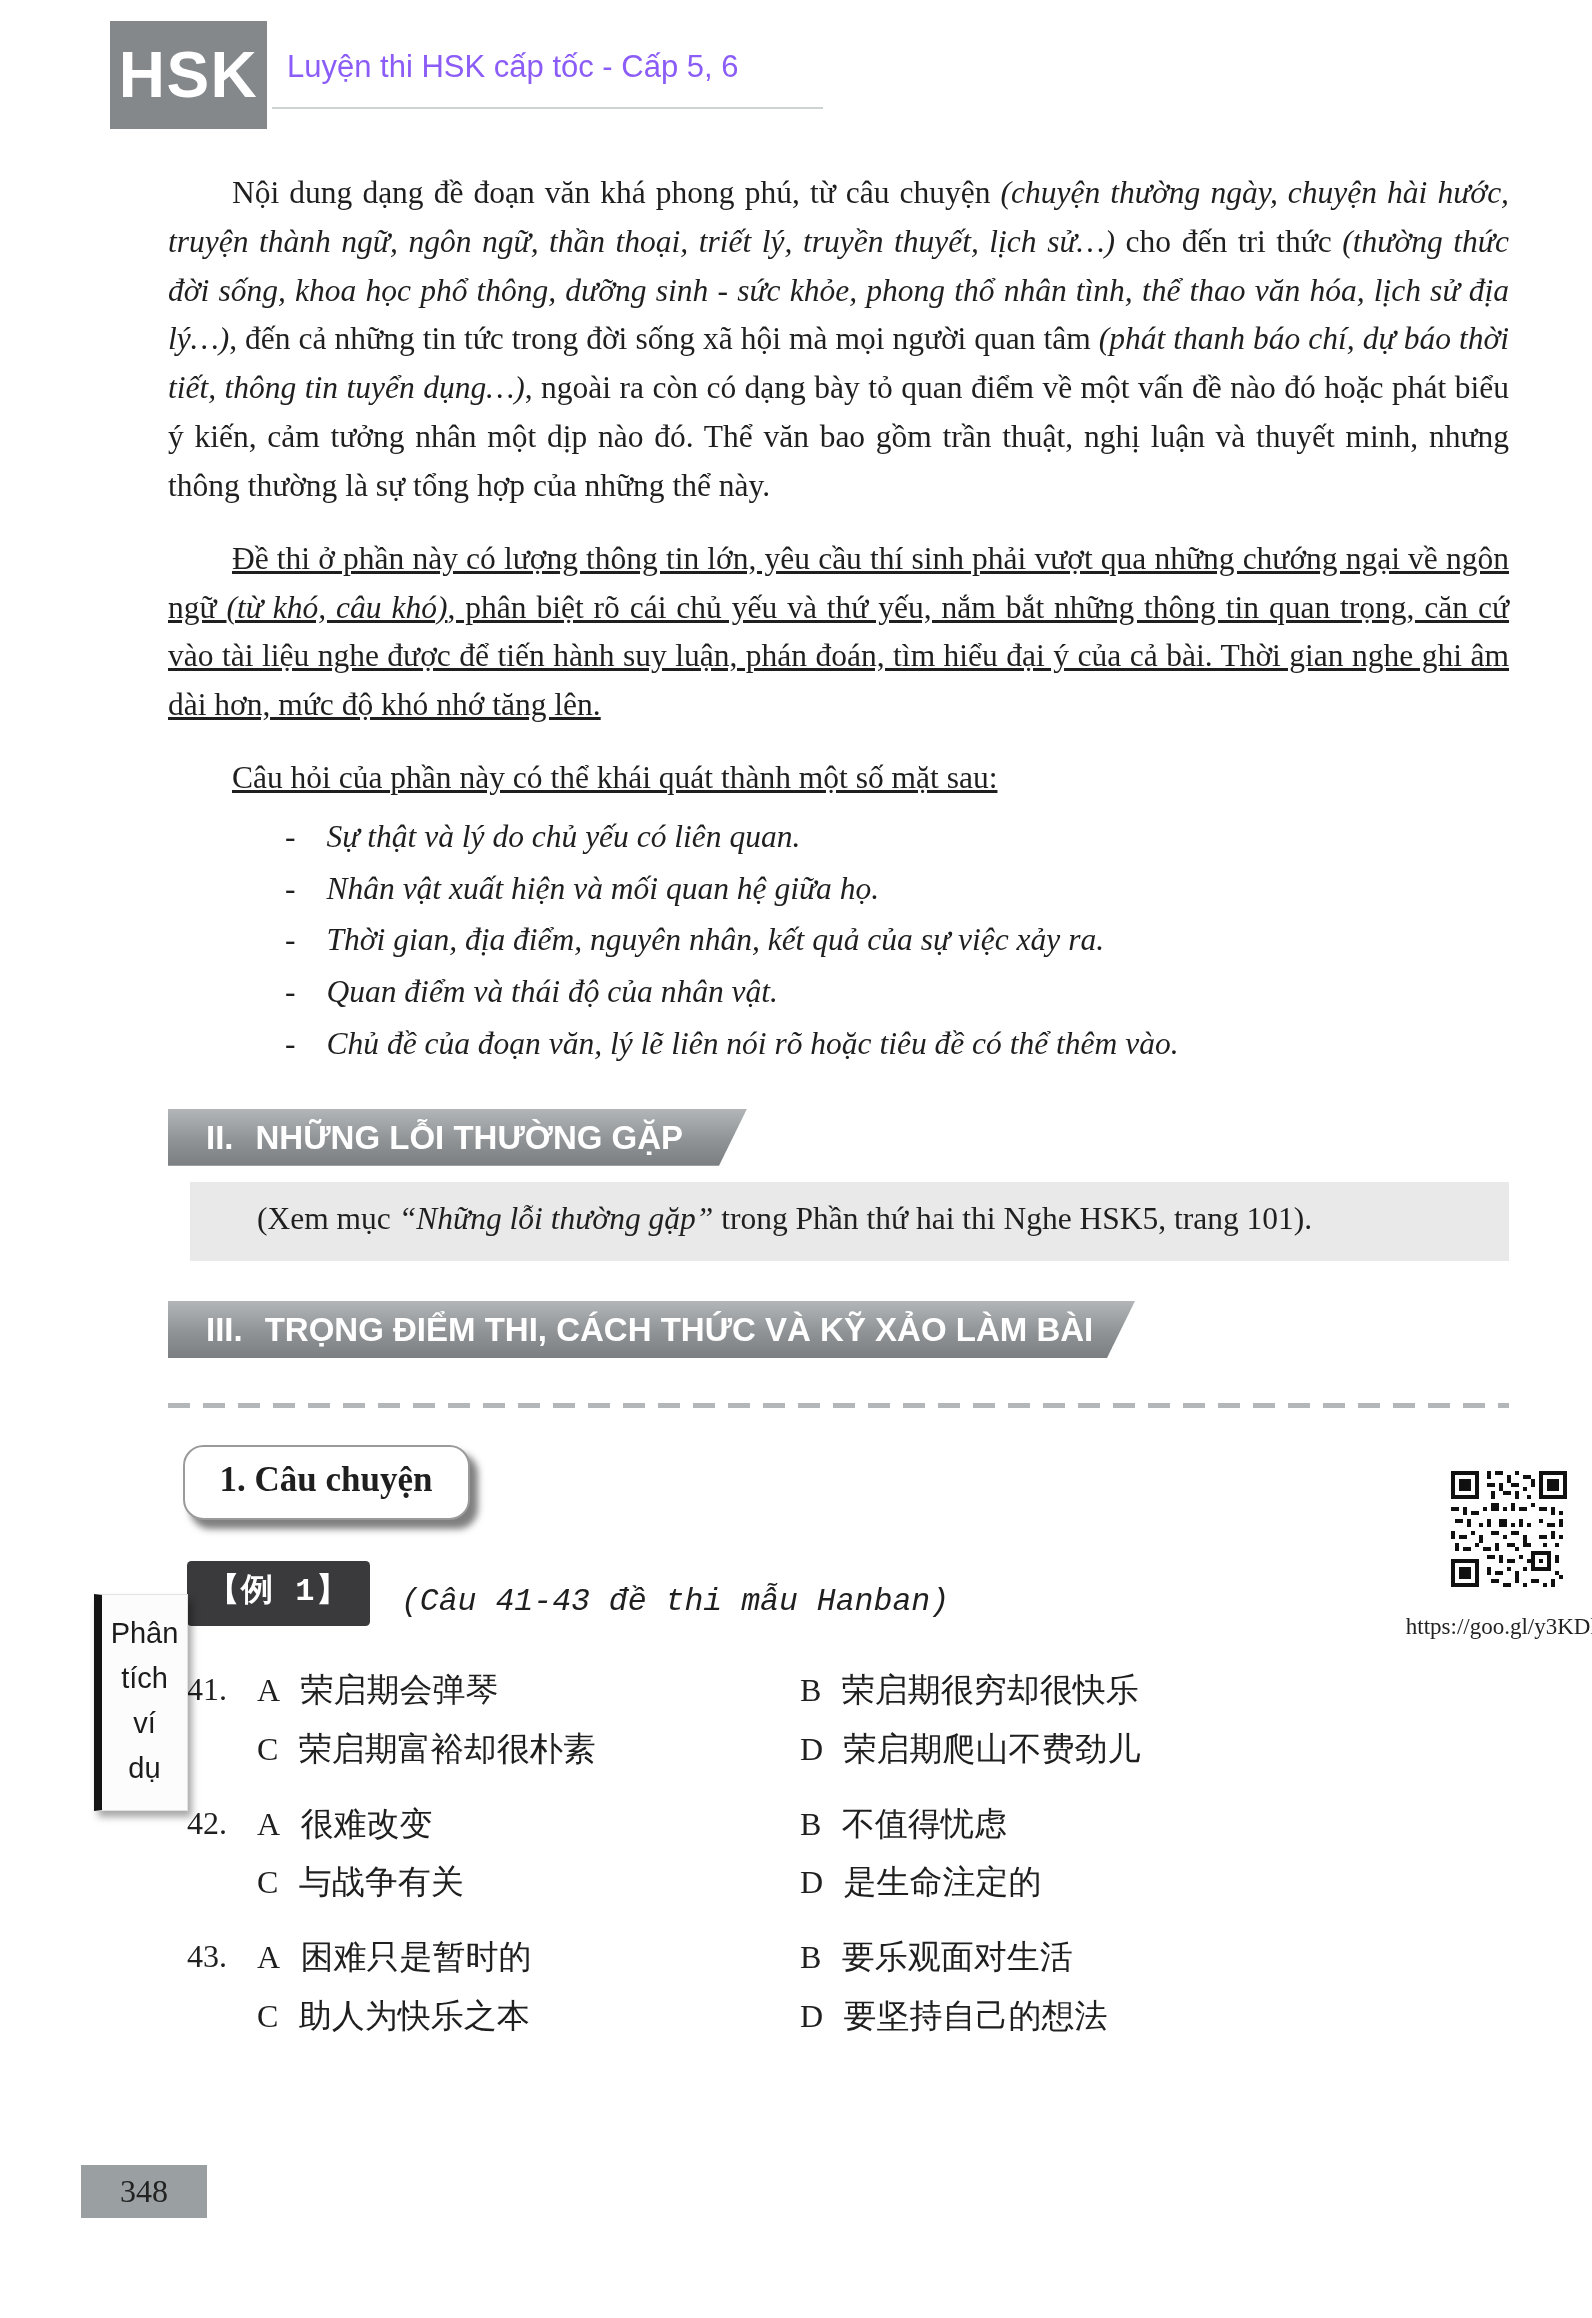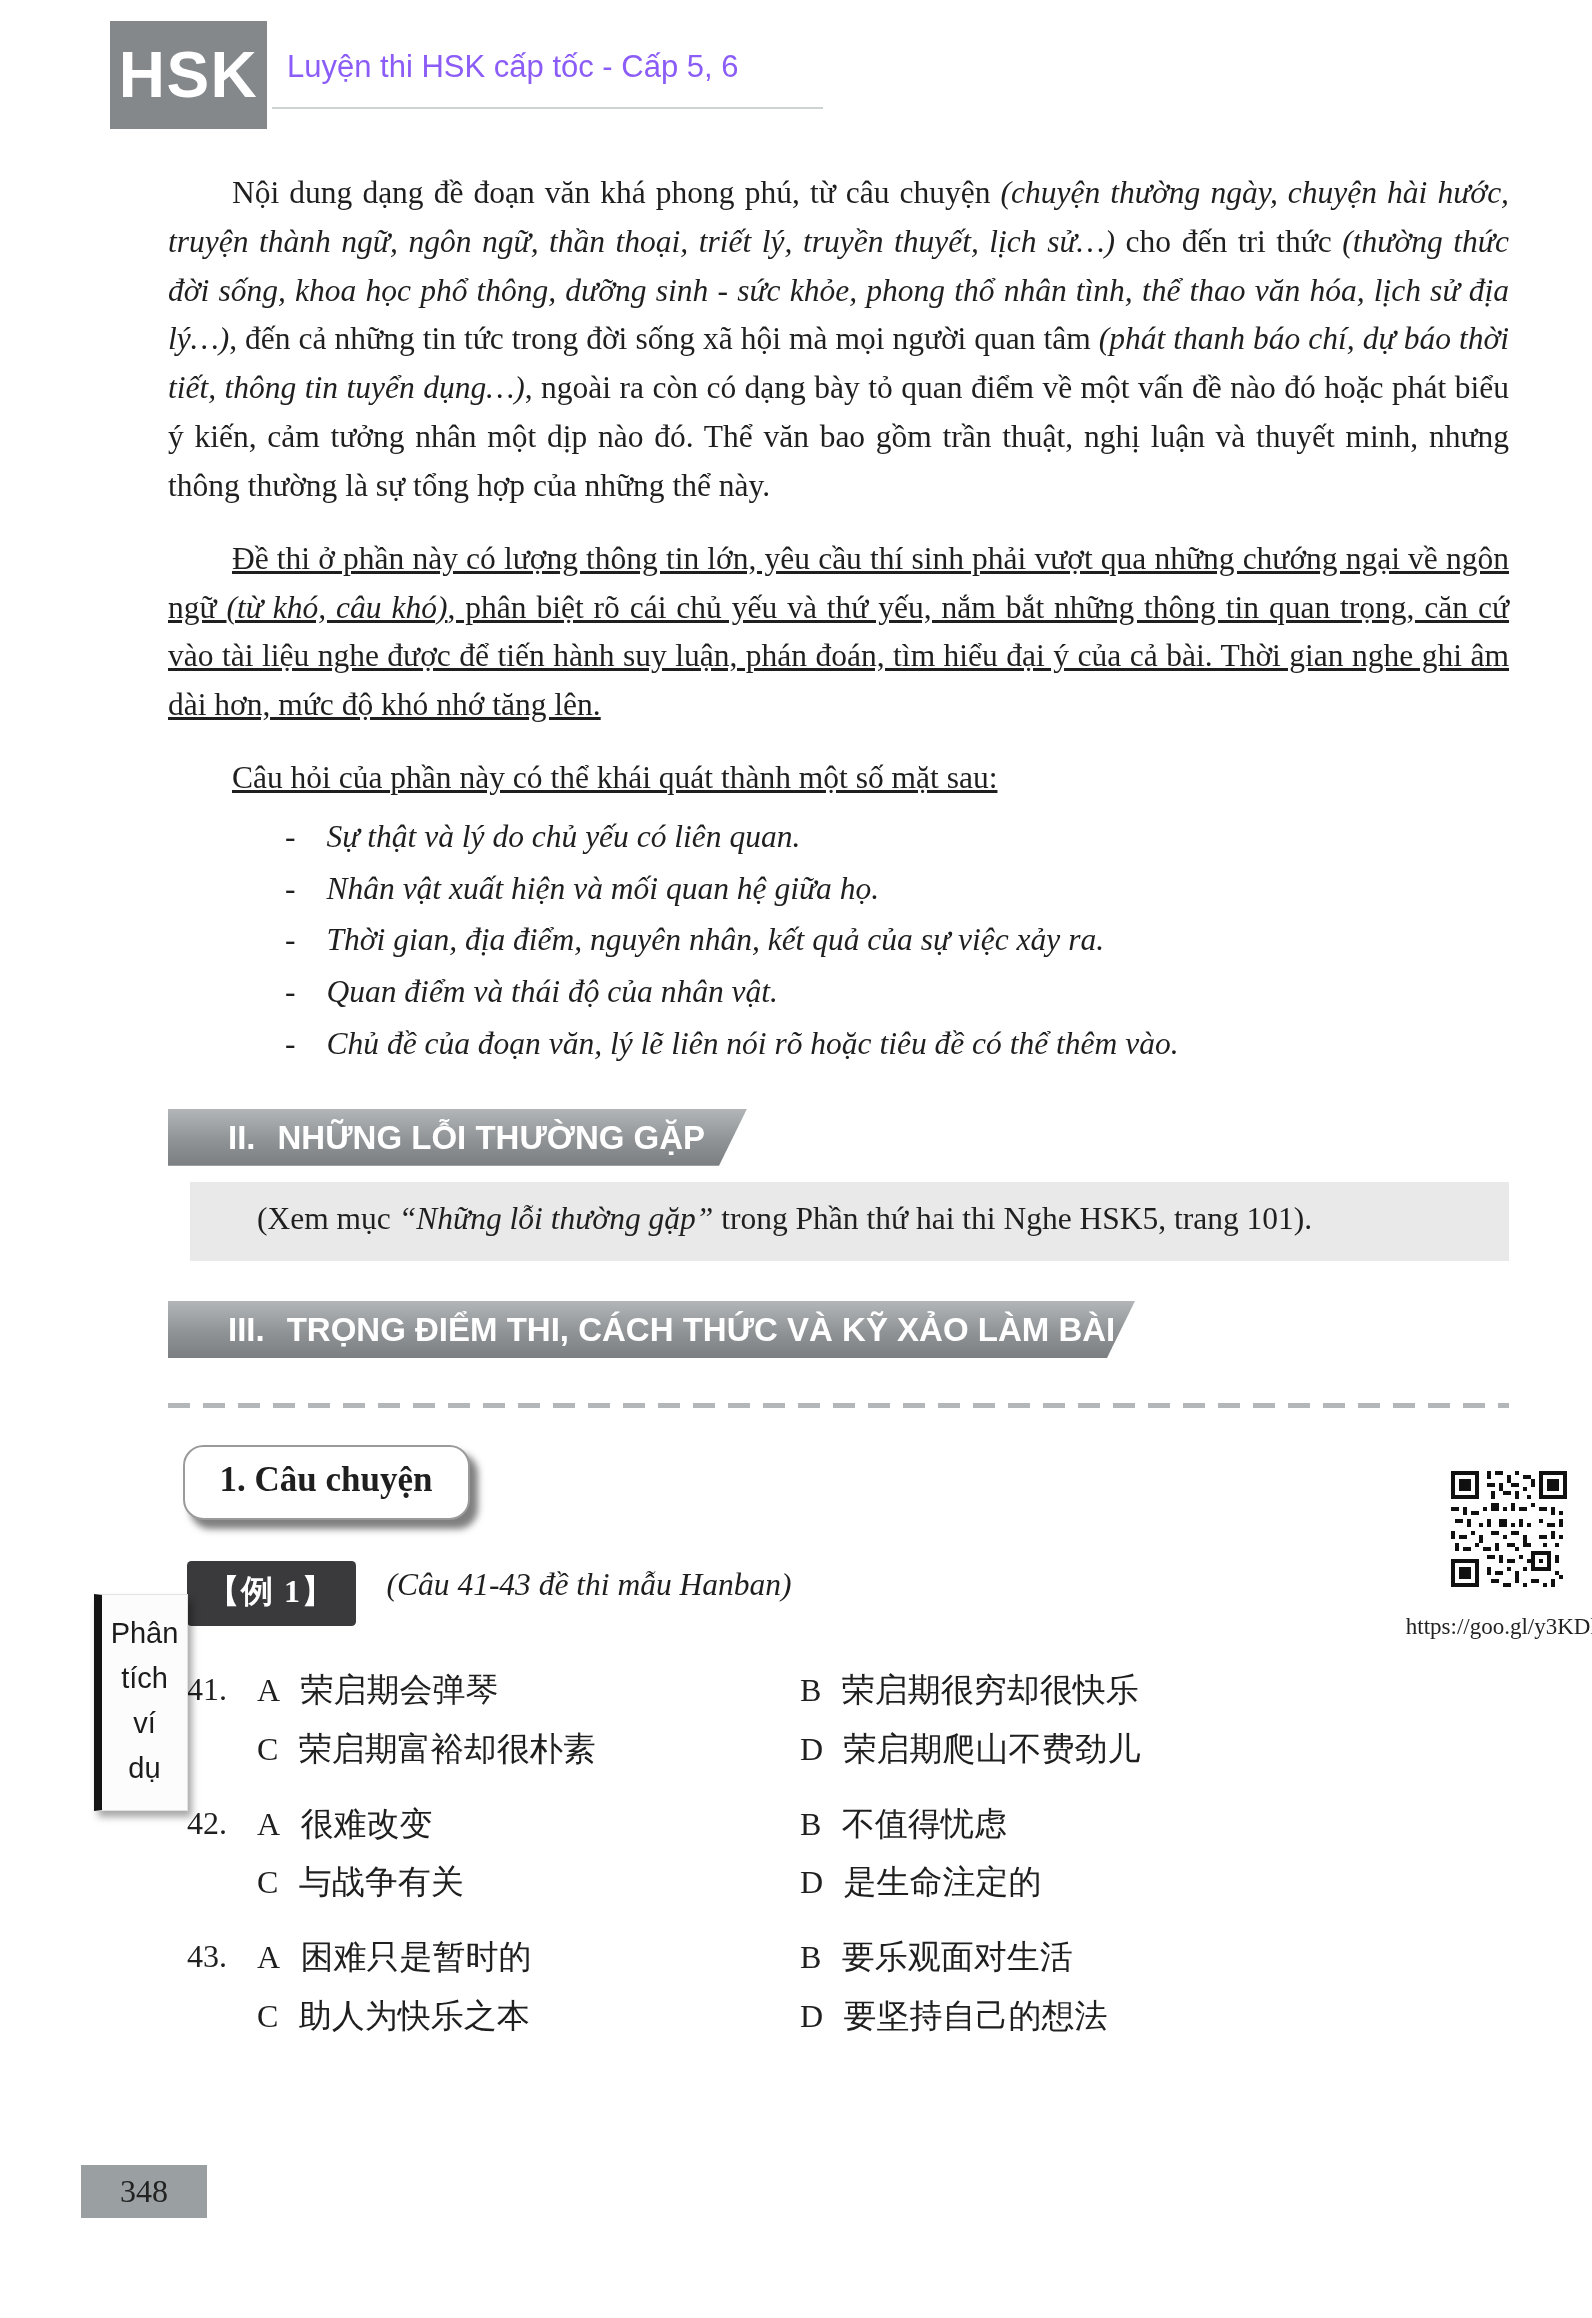--- a/index.html
+++ b/index.html
@@ -39,21 +39,21 @@
   .body-par { margin: 0; text-indent: 64px; text-align: justify; }
   .body-par + .body-par { margin-top: 24px; text-decoration: underline; }
   .lead-in { margin-top: 26px; }
   .bullets { margin: 10.3px 0 0 117px; font-style: italic; }
   .bullet { display: flex; gap: 31px; margin-bottom: 2.9px; }
 
   
   .section-bar {
     margin-top: 40px; height: 57px;
     display: flex; align-items: center; gap: 22px;
-    padding-left: 60px; box-sizing: border-box;
+    padding-left: 38px; box-sizing: border-box;
     color: #ffffff;
     font-family: "Liberation Sans", sans-serif;
     font-weight: bold; font-size: 33px;
     background: linear-gradient(180deg, #b2b6b8 0%, #8f9395 55%, #7b7f82 100%);
     clip-path: polygon(0 0, 100% 0, calc(100% - 28px) 100%, 0 100%);
   }
   .bar-ii { width: 579px; }
   .bar-iii { width: 967px; }
 
   .note-box {
@@ -71,21 +71,21 @@
   
   .example { position: relative; margin-top: 37px; }
   .story-box {
     display: inline-block; margin-left: 14.6px;
     padding: 5.9px 35px 10.3px;
     border: 2.2px solid #9a9a9a; border-radius: 20.5px;
     box-shadow: 7.3px 8.8px 7.3px rgba(0,0,0,0.5);
     font-weight: bold; font-size: 35px;
     background: #ffffff;
   }
-  .example-row { margin-top: 41px; margin-left: 19px; display: flex; align-items: flex-start; gap: 31px; }
+  .example-row { margin-top: 41px; margin-left: 19px; display: flex; align-items: flex-end; gap: 31px; font-family: Liberation Mono, monospace; }
   .li-tag {
     background: #3a3a3c; color: #ffffff;
     padding: 5.9px 20.5px 10.3px; font-size: 32px; border-radius: 4.4px;
     font-weight: bold; letter-spacing: 1.5px;
   }
   .example-sub { font-style: italic; font-size: 31.5px; }
 
   .qr-block { position: absolute; left: 1220px; top: 26px; width: 242px; text-align: center; }
   .qr-link { margin-top: 7.3px; font-size: 23px; color: #222222; }
 

